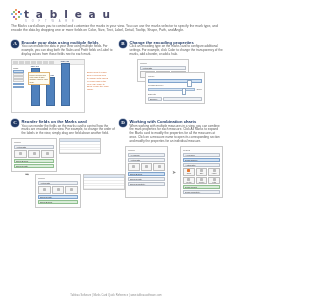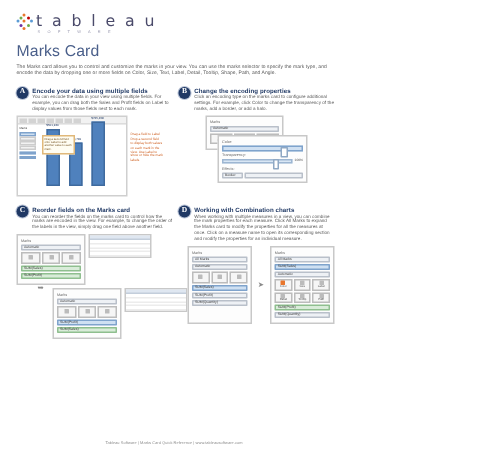--- a/index.html
+++ b/index.html
@@ -14,21 +14,21 @@
 
   
   .header { padding:9px 11px 0 11px; }
   .logo-row { display:flex; align-items:center; gap:2px; }
   .logo-mark { width:11px; height:11px; position:relative; flex:0 0 auto; }
   .logo-mark span {
     position:absolute; width:2.2px; height:2.2px; border-radius:50%;
   }
   .logo-word {
     font-family:"DejaVu Sans", sans-serif;
-    font-size:10.5px; letter-spacing:1.6px; color:#4a4a6a; font-weight:400;
+    font-size:10.5px; letter-spacing:1.6px; color:#4a4a6a; font-weight:700;
     line-height:11px;
   }
   .logo-sub {
     font-size:2.6px; letter-spacing:2.1px; color:#9a9ab0;
     margin:0 0 0 14px; line-height:4px;
   }
 
   .page-title {
     font-size:10.5px; color:#4a5f8a; font-weight:400;
     margin:4px 0 2px 0; letter-spacing:.1px;
@@ -149,21 +149,20 @@
       <span style="left:1.5px;top:1.5px;background:#70ad47;"></span>
       <span style="left:7px;  top:7px;  background:#70ad47;"></span>
       <span style="left:7px;  top:1.5px;background:#c00000;"></span>
       <span style="left:1.5px;top:7px;  background:#7030a0;"></span>
       <span style="left:4px;  top:4px;  background:#e8762d;"></span>
     </div>
     <div class="logo-word">t a b l e a u</div>
   </div>
   <div class="logo-sub">S O F T W A R E</div>
 
-  <div class="page-title">Marks Card</div>
   <div class="intro">The Marks card allows you to control and customize the marks in your view. You can use the marks selector to specify the mark type, and encode the data by dropping one or more fields on Color, Size, Text, Label, Detail, Tooltip, Shape, Path, and Angle.</div>
 </div>
 
 <div class="grid">
 
   <div class="panel">
     <div class="panel-head">
       <div class="badge">A</div>
       <div class="head-text">
         <div class="panel-title">Encode your data using multiple fields</div>

